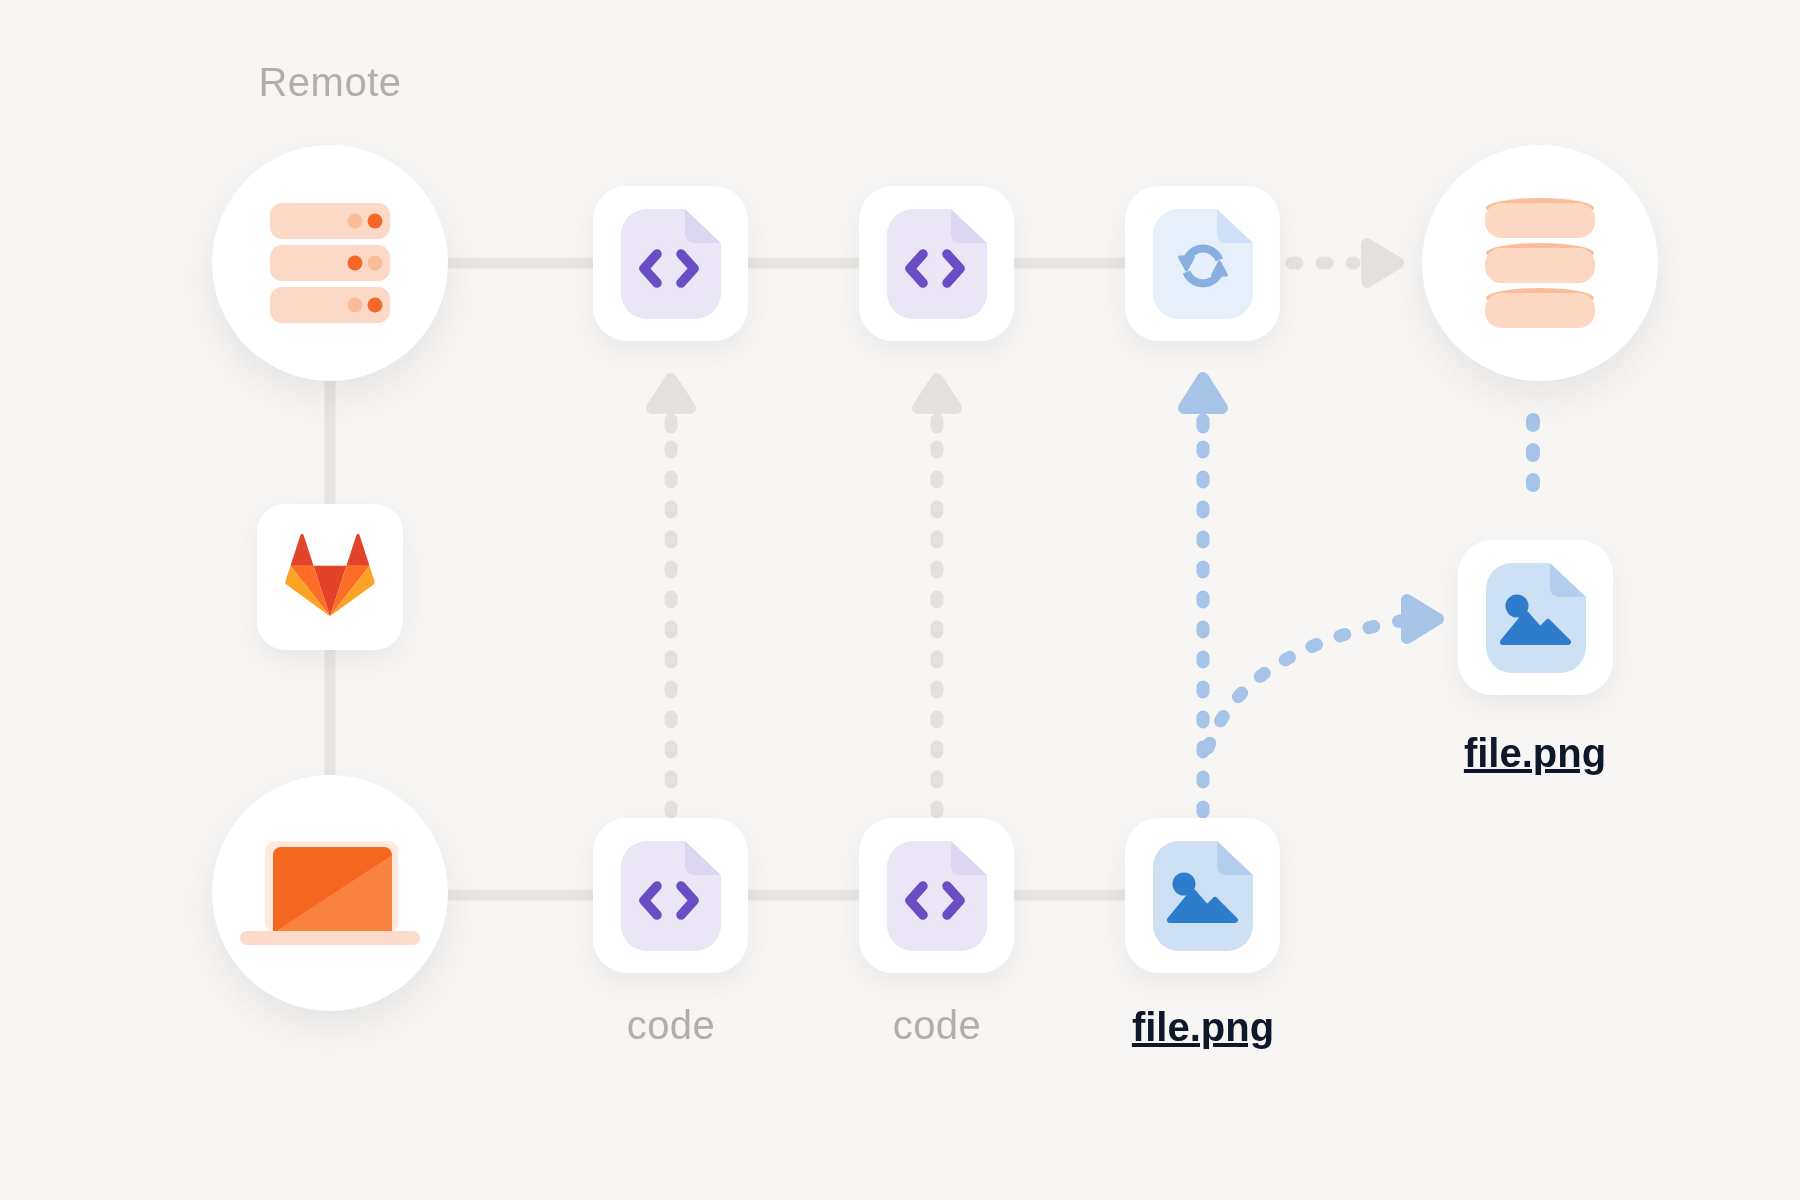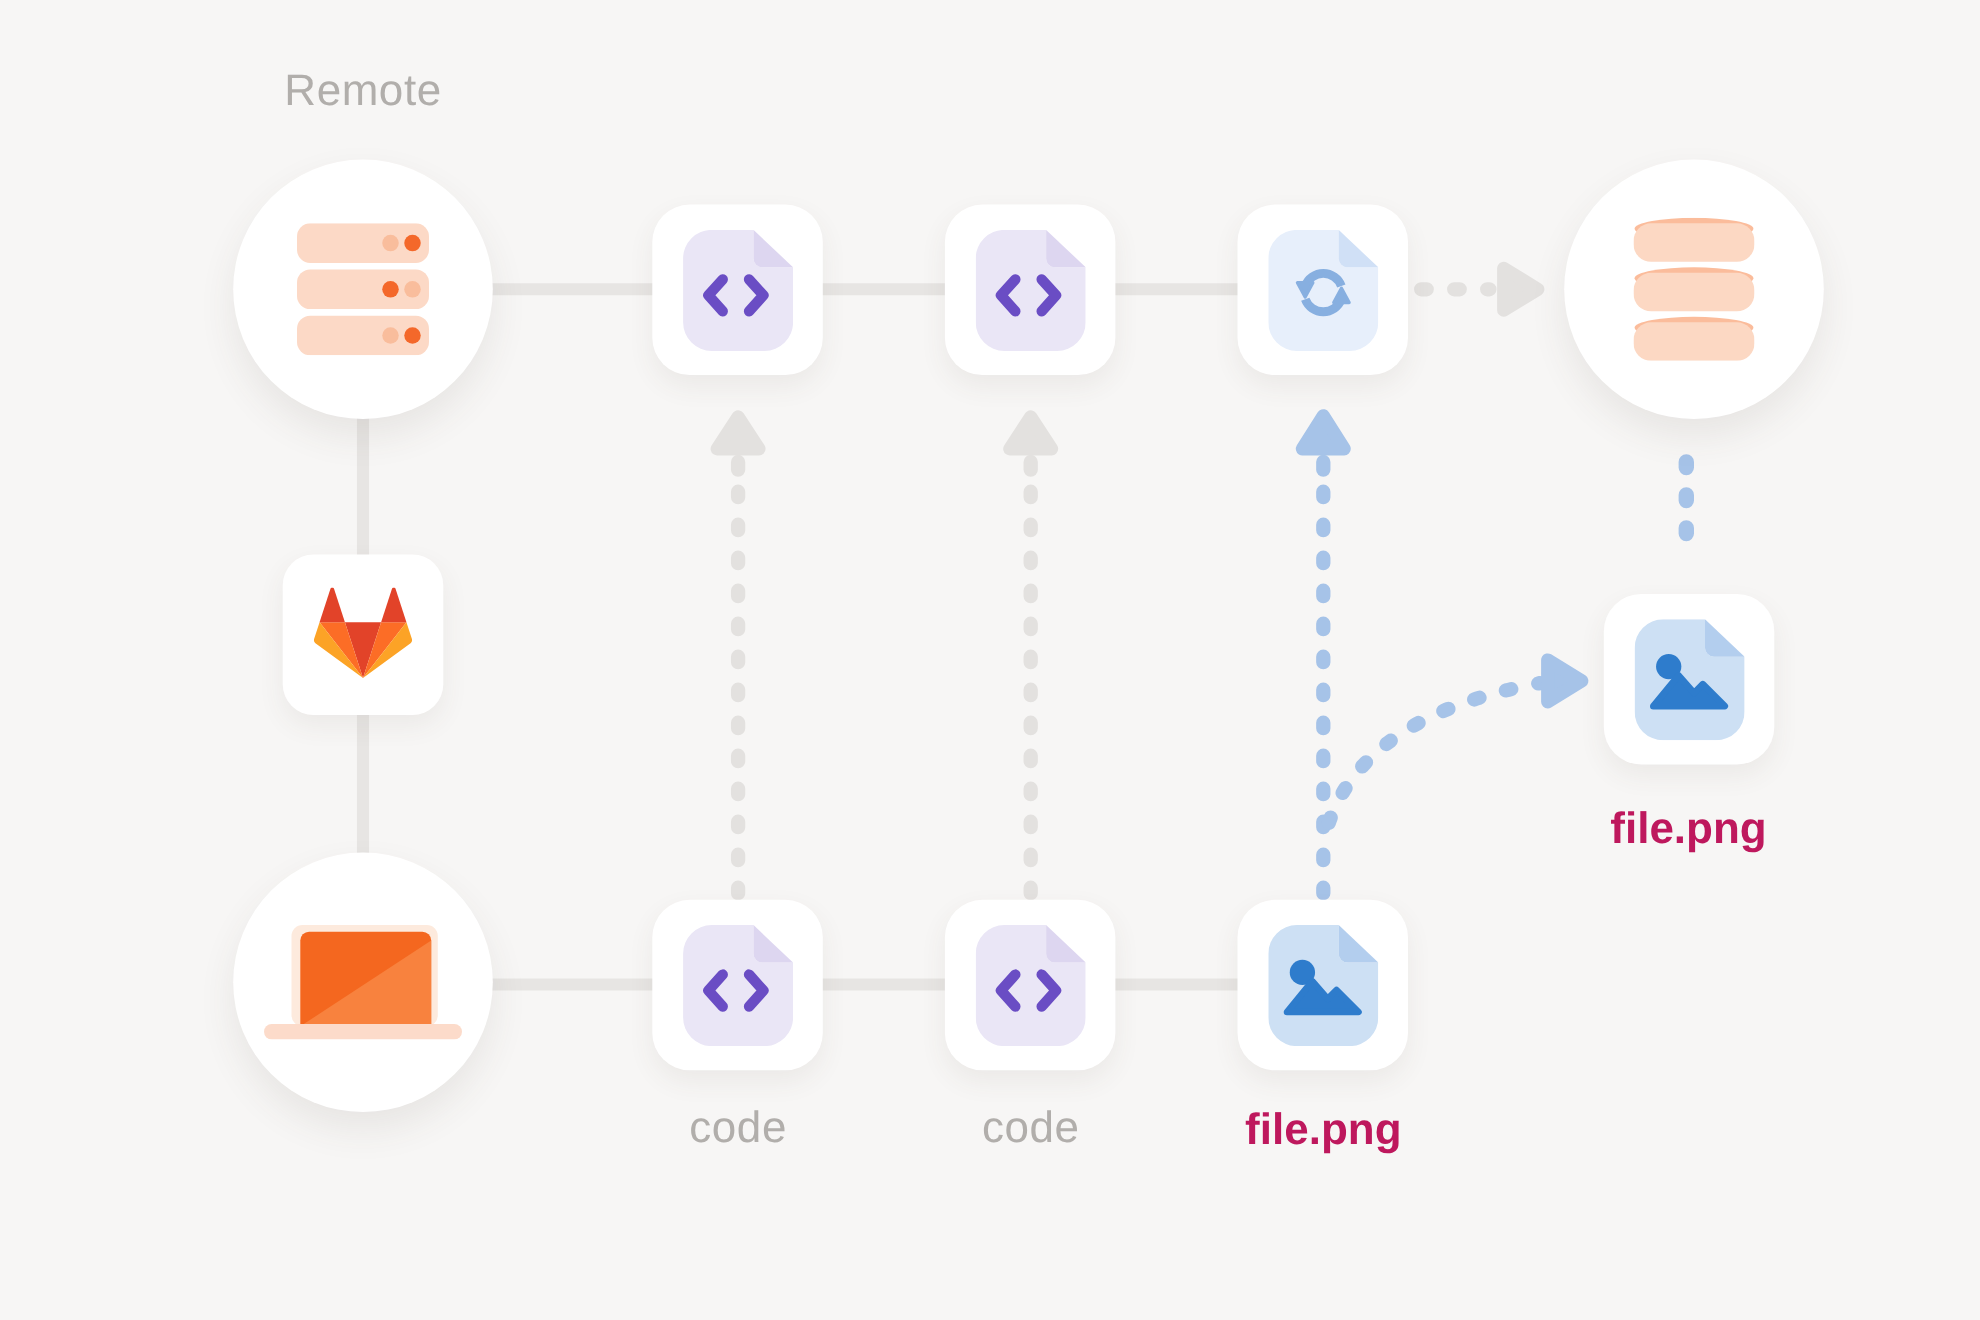--- a/index.html
+++ b/index.html
@@ -4,21 +4,21 @@
 <style>
   html,body{margin:0;padding:0;}
   body{background:#f7f6f5;font-family:"Liberation Sans","DejaVu Sans",sans-serif;}
   .canvas{position:relative;width:1800px;height:1100px;background:#f7f6f5;overflow:hidden;margin-left:30px;}
   .connectors{position:absolute;left:0;top:0;}
   .node{position:absolute;display:flex;align-items:center;justify-content:center;background:#ffffff;}
   .circle-node{width:236px;height:236px;border-radius:50%;box-shadow:0 16px 34px rgba(80,65,55,0.09);}
   .card-node{width:155px;height:155px;border-radius:34px;box-shadow:0 10px 24px rgba(80,65,55,0.07);}
   .gitlab-node{width:146px;height:146px;border-radius:28px;box-shadow:0 10px 24px rgba(80,65,55,0.07);}
   .lbl{position:absolute;text-align:center;font-size:40px;line-height:48px;color:#b1aeab;letter-spacing:0.5px;}
-  .lbl-blue{color:#be185d;font-weight:700;letter-spacing:0;}
+  .lbl-blue{color:#0f172a;font-weight:700;letter-spacing:0;text-decoration:underline;}
   .lbl-remote{left:150px;top:58px;width:300px;}
   .lbl-local{left:150px;top:1053px;width:300px;}
   .lbl-code1{left:541px;top:1001px;width:200px;}
   .lbl-code2{left:807px;top:1001px;width:200px;}
   .lbl-file-bottom{left:1053px;top:1003px;width:240px;}
   .lbl-file-right{left:1385px;top:729px;width:240px;}
   .pos-server{left:182px;top:145px;}
   .pos-laptop{left:182px;top:775px;}
   .pos-db{left:1392px;top:145px;}
   .pos-gitlab{left:227px;top:504px;}

